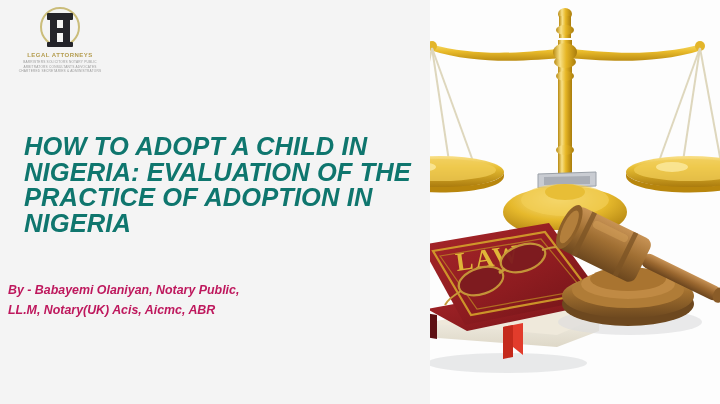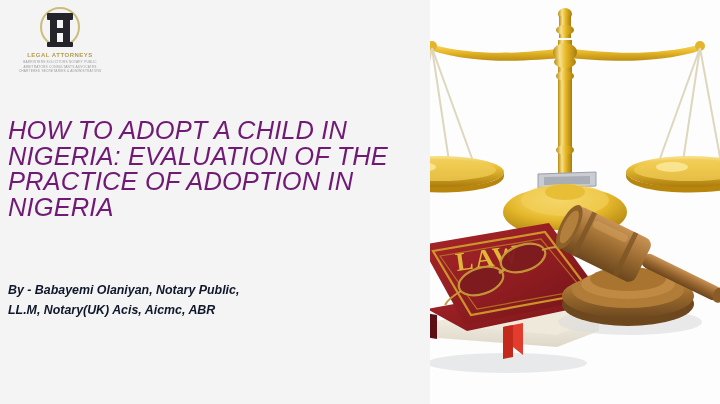--- a/index.html
+++ b/index.html
@@ -121,41 +121,41 @@
   .logo-sub-1 { top: 58px; }
   .logo-sub-2 { top: 62.5px; }
   .logo-sub-3 { top: 67px; }
 
   
   .slide-title {
     position: absolute;
     left: 8px;
     top: 118px;
     width: 400px;
-    margin: 0;
+    margin: 16px;
     font-size: 25.5px;
     line-height: 25.5px;
     font-style: italic;
-    font-weight: normal;
+    font-weight: bold;
     letter-spacing: 0.1px;
-    color: #701a75;
+    color: #0f766e;
     text-transform: uppercase;
   }
 
   
   .byline {
     position: absolute;
     left: 8px;
     top: 281px;
     width: 390px;
     font-size: 12.4px;
     line-height: 19.5px;
     font-style: italic;
     font-weight: bold;
-    color: #0f172a;
+    color: #be185d;
   }
   .byline div { white-space: nowrap; }
 
   
   .art {
     position: absolute;
     left: 410px;
     top: 0;
     width: 310px;
     height: 404px;

